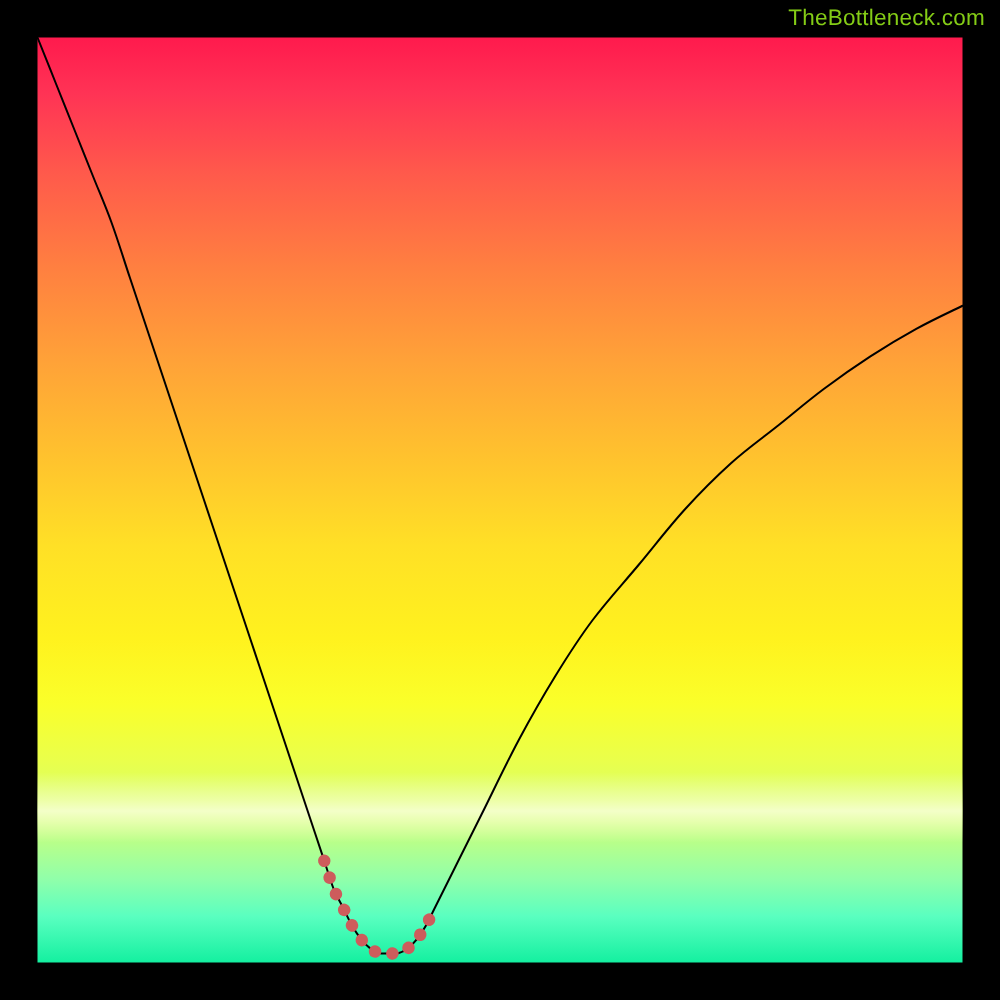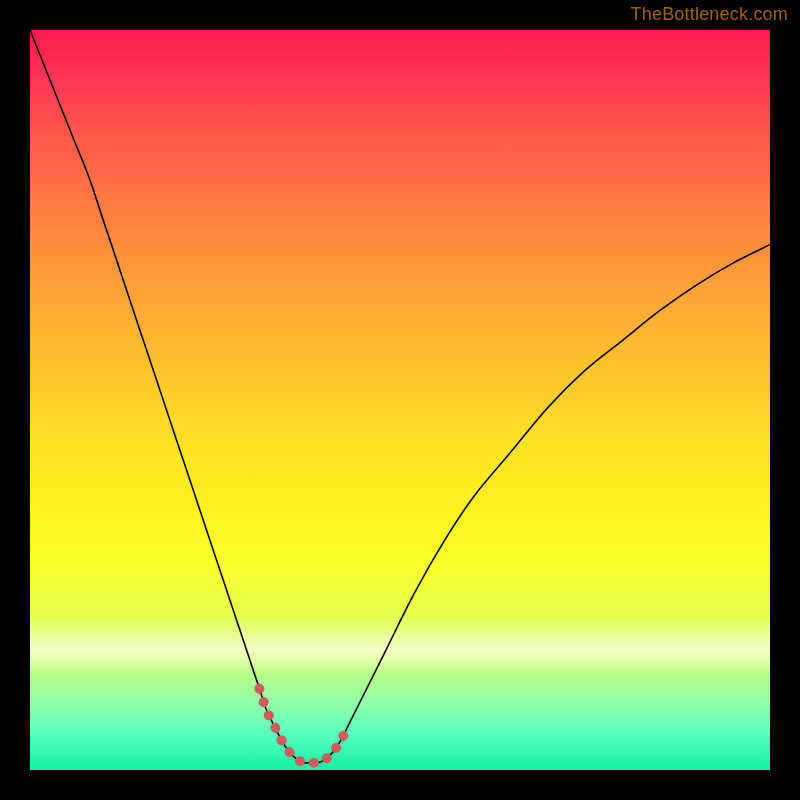--- a/index.html
+++ b/index.html
@@ -61,21 +61,21 @@
     top: 0;
     width: 100%;
     height: 100%;
     overflow: visible;
     pointer-events: none;
   }
   .watermark {
     position: absolute;
     top: 4px;
     right: 12px;
-    color: #a16207;
+    color: #84cc16;
     font-size: 18px;
     font-weight: 500;
     letter-spacing: 0.2px;
     user-select: none;
   }
 </style>
 </head>
 <body>
 
 <div class="frame">

